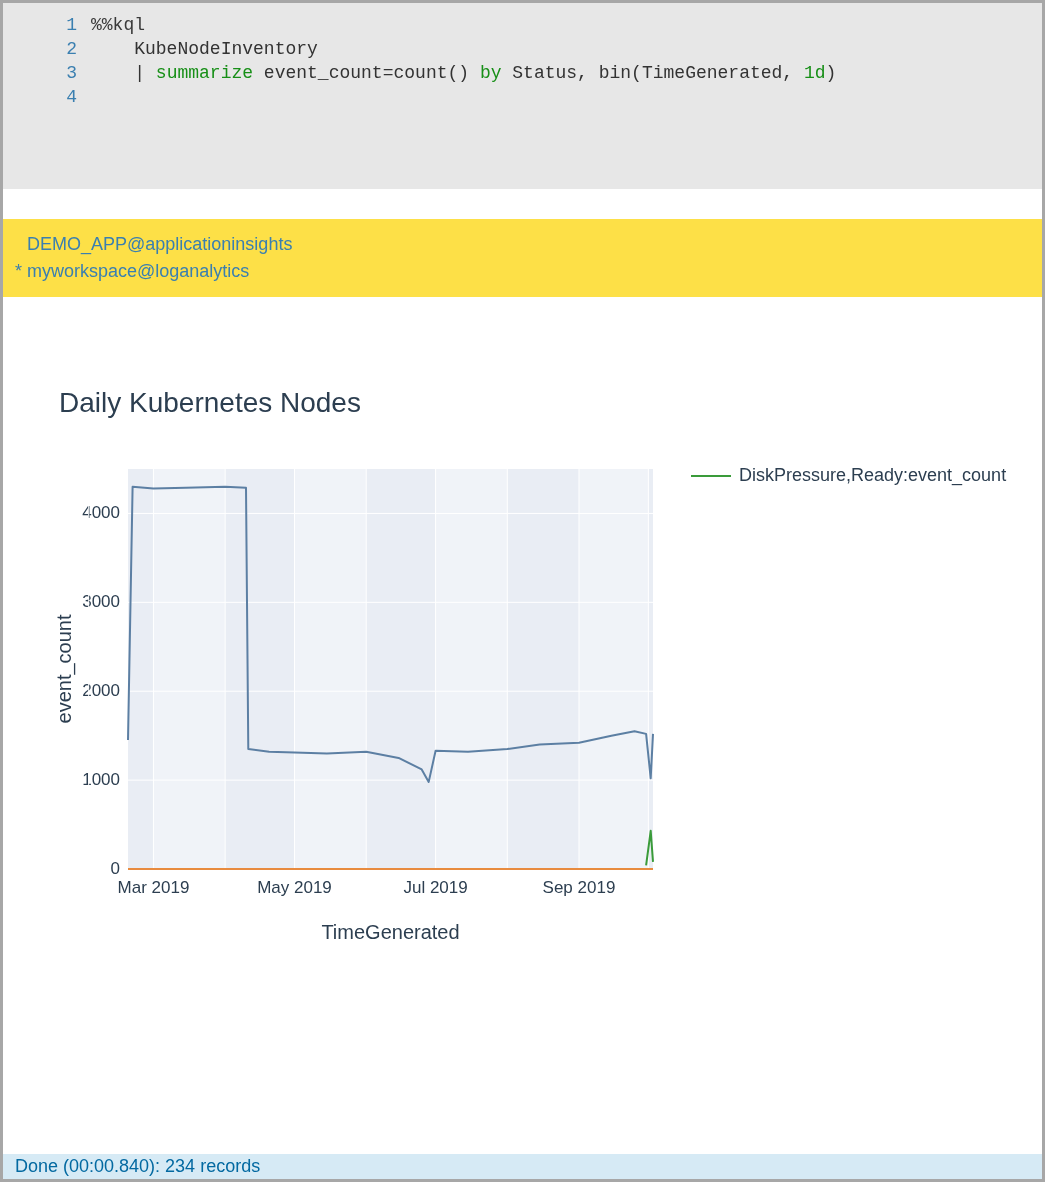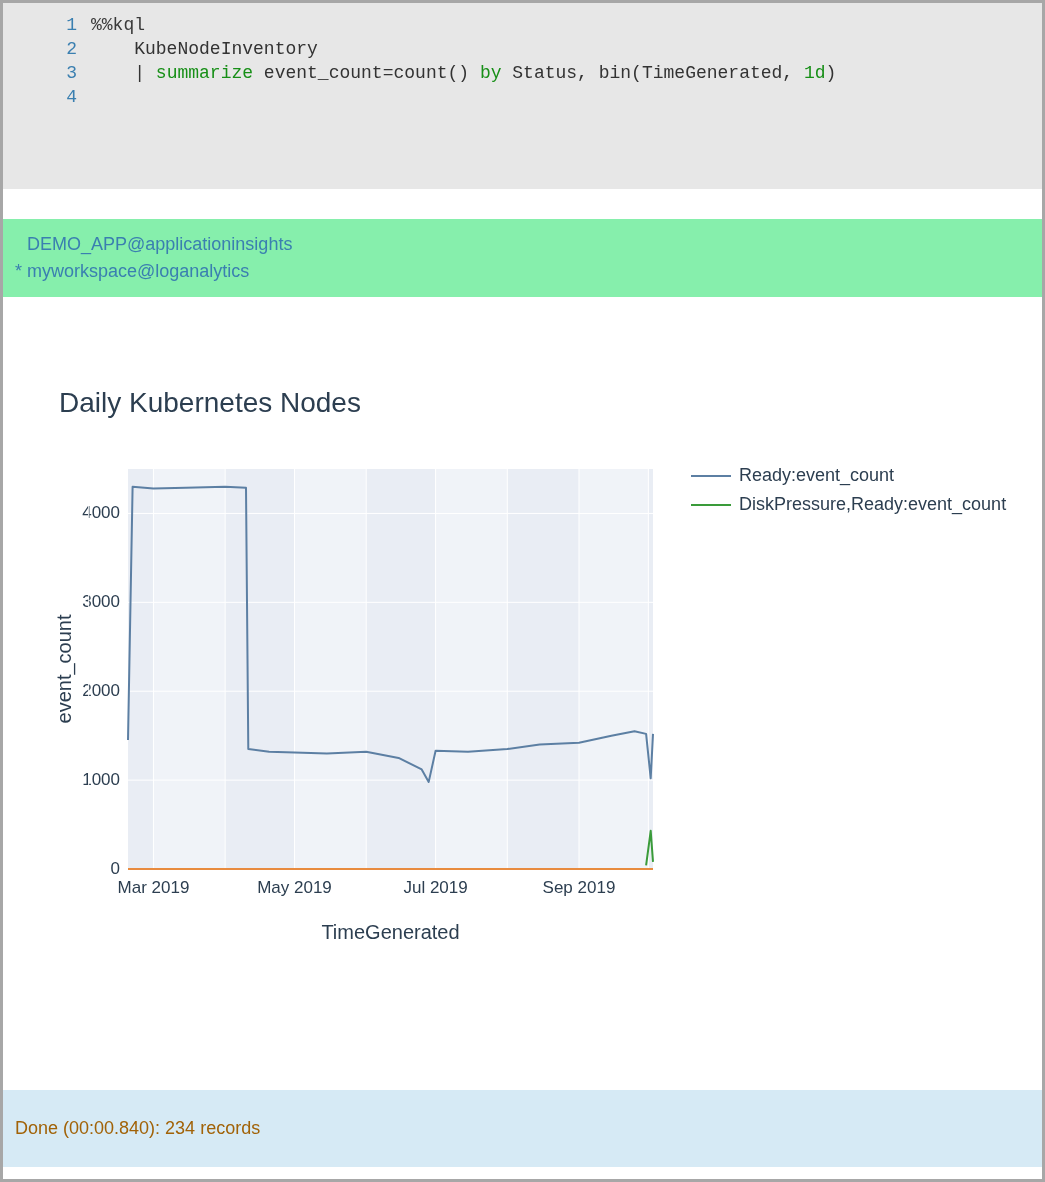--- a/index.html
+++ b/index.html
@@ -27,21 +27,21 @@
     user-select: none;
   }
   .code { white-space: pre; color: #333; }
   .tok-magic { color: #3a3a3a; }
   .tok-ident { color: #333; }
   .tok-pipe { color: #333; }
   .tok-kw { color: #178f17; }
   .tok-unit { color: #178f17; }
   .tok-str { color: #a33139; }
   .info-banner {
-    background: #86efac;
+    background: #fde047;
     color: #3a7fb0;
     font-size: 18px;
     line-height: 27px;
     padding: 12px 6px;
     margin-top: 30px;
   }
   .info-banner .line { padding-left: 18px; }
   .info-banner .star-line { padding-left: 6px; }
   .chart-area {
     padding: 90px 18px 10px 50px;
@@ -76,25 +76,25 @@
     font-size: 20px;
     fill: #2c3e50;
   }
   .tick {
     font-family: "Segoe UI", Arial, sans-serif;
     font-size: 17px;
     fill: #2c3e50;
   }
   .status-bar {
     background: #d6eaf5;
-    color: #a16207;
+    color: #0369a1;
     font-size: 18px;
-    padding: 28px 12px;
+    padding: 2px 12px;
     position: absolute;
-    bottom: 15px;
+    bottom: 3px;
     left: 3px;
     right: 3px;
   }
 </style>
 </head>
 <body>
 
 <div class="code-cell">
   <div class="code-line">
     <div class="gutter">1</div>
@@ -151,24 +151,20 @@
         <text x="382.59911894273125" y="434" text-anchor="middle" class="tick">Jul 2019</text>
         <text x="525.9911894273127" y="434" text-anchor="middle" class="tick">Sep 2019</text>
         <path d=" M75.0 281.1 L79.6 27.8 L100.4 29.6 L132.8 28.7 L172.1 27.8 L193.0 28.7 L195.3 290.0 L216.1 292.7 L241.5 293.6 L273.9 294.4 L313.2 292.7 L345.6 298.9 L368.7 310.4 L375.7 322.9 L382.6 291.8 L415.0 292.7 L454.3 290.0 L486.7 285.6 L526.0 283.8 L558.4 276.7 L581.5 272.2 L593.1 274.9 L597.7 319.3 L600.0 274.9" fill="none" stroke="#5c7fa3" stroke-width="2" stroke-linejoin="round"></path>
         <path d=" M75.0 410.0 L79.6 410.0 L100.4 410.0 L132.8 410.0 L172.1 410.0 L193.0 410.0 L195.3 410.0 L216.1 410.0 L241.5 410.0 L273.9 410.0 L313.2 410.0 L345.6 410.0 L368.7 410.0 L375.7 410.0 L382.6 410.0 L415.0 410.0 L454.3 410.0 L486.7 410.0 L526.0 410.0 L558.4 410.0 L581.5 410.0 L593.1 410.0 L597.7 410.0 L600.0 410.0" fill="none" stroke="#e88b3f" stroke-width="2" stroke-linejoin="round"></path>
         <path d=" M593.1 406.4 L597.7 371.8 L600.0 402.9" fill="none" stroke="#3a9b3a" stroke-width="2" stroke-linejoin="round"></path>
         <text x="0" y="0" class="ytitle" text-anchor="middle" transform="translate(18,210) rotate(-90)">event_count</text>
         <text x="337.5" y="480" text-anchor="middle" class="xtitle">TimeGenerated</text>
       </svg>
     <div class="legend">
       <div class="legend-item">
-        <div class="legend-line" style="background:#5c7fa3"></div>
-        <span>Ready:event_count</span>
-      </div>
-      <div class="legend-item">
         <div class="legend-line" style="background:#3a9b3a"></div>
         <span>DiskPressure,Ready:event_count</span>
       </div>
     </div>
   </div>
 </div>
 
 <div class="status-bar">Done (00:00.840): 234 records</div>
 
 </body></html>

